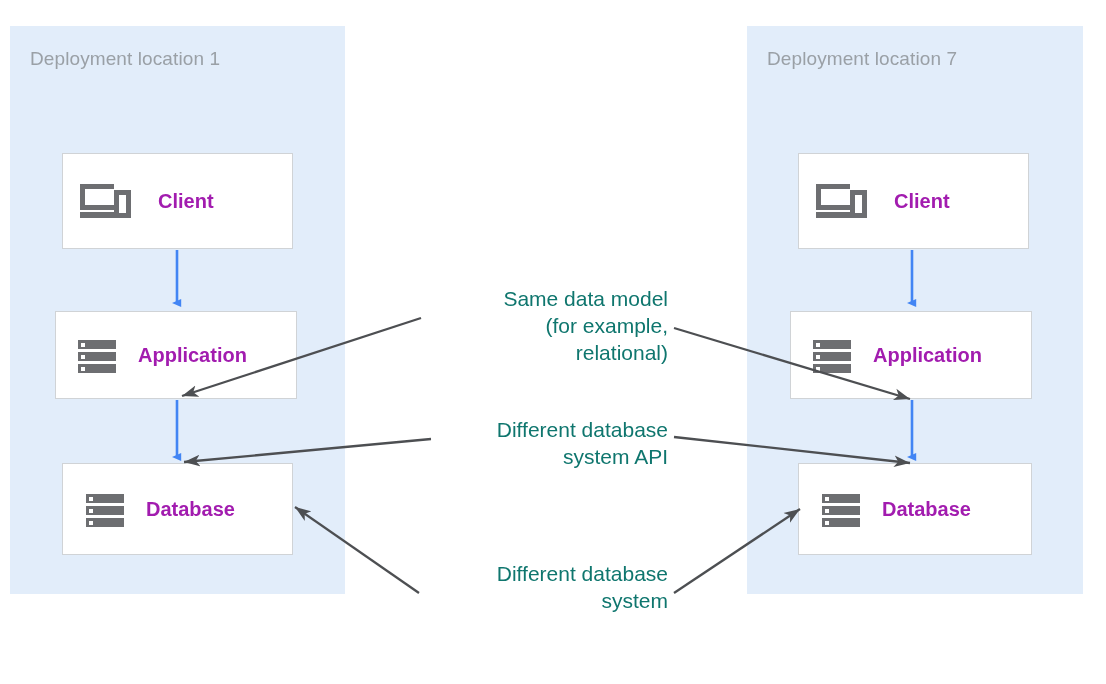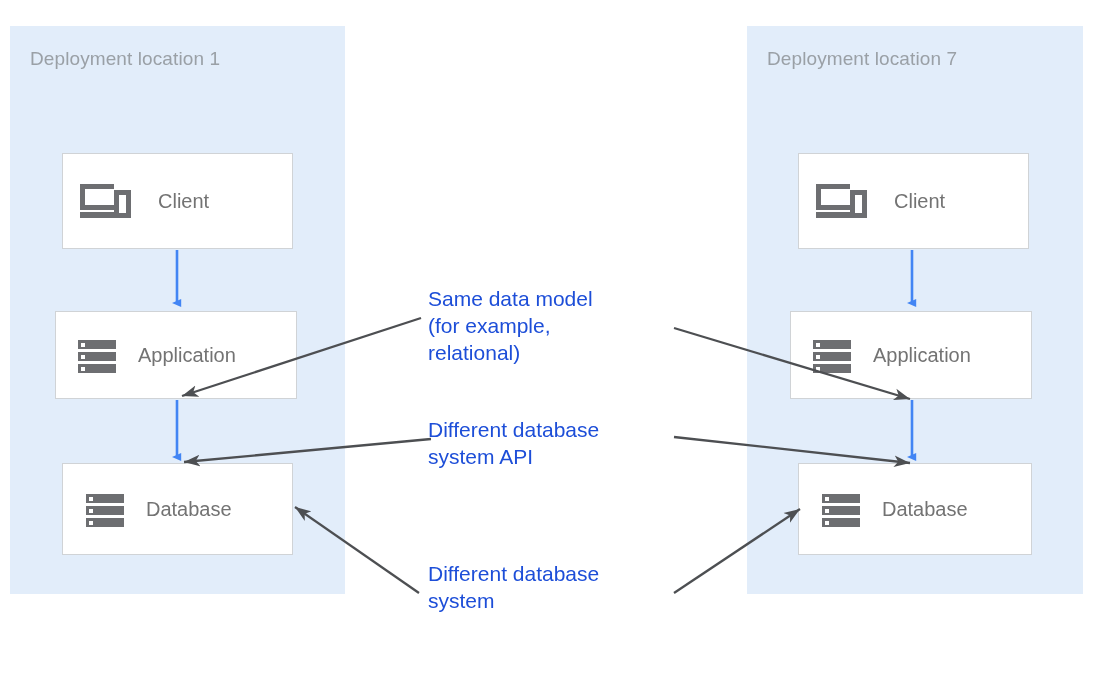--- a/index.html
+++ b/index.html
@@ -37,23 +37,24 @@
     align-items: center;
   }
   .node-icon {
     flex: 0 0 auto;
     display: flex;
     align-items: center;
     justify-content: center;
   }
   .node-label {
     font-size: 20px;
-    color: #737373;
+    color: #a21caf;
     white-space: nowrap;
     line-height: 1;
+    font-weight: bold;
   }
   
   .svr {
     width: 38px;
     height: 38px;
     position: relative;
   }
   .svr i {
     position: absolute;
     left: 0;
@@ -105,22 +106,22 @@
     top: 8px;
     width: 17px;
     height: 28px;
     border: 5px solid #6d6e71;
     box-sizing: border-box;
     background: transparent;
   }
   .callout {
     position: absolute;
     font-size: 21px;
-    color: #1d4ed8;
-    text-align: left;
+    color: #0f766e;
+    text-align: right;
     line-height: 1.28;
     white-space: pre-line;
   }
   svg.links {
     position: absolute;
     left: 0;
     top: 0;
     width: 1106px;
     height: 684px;
     pointer-events: none;

